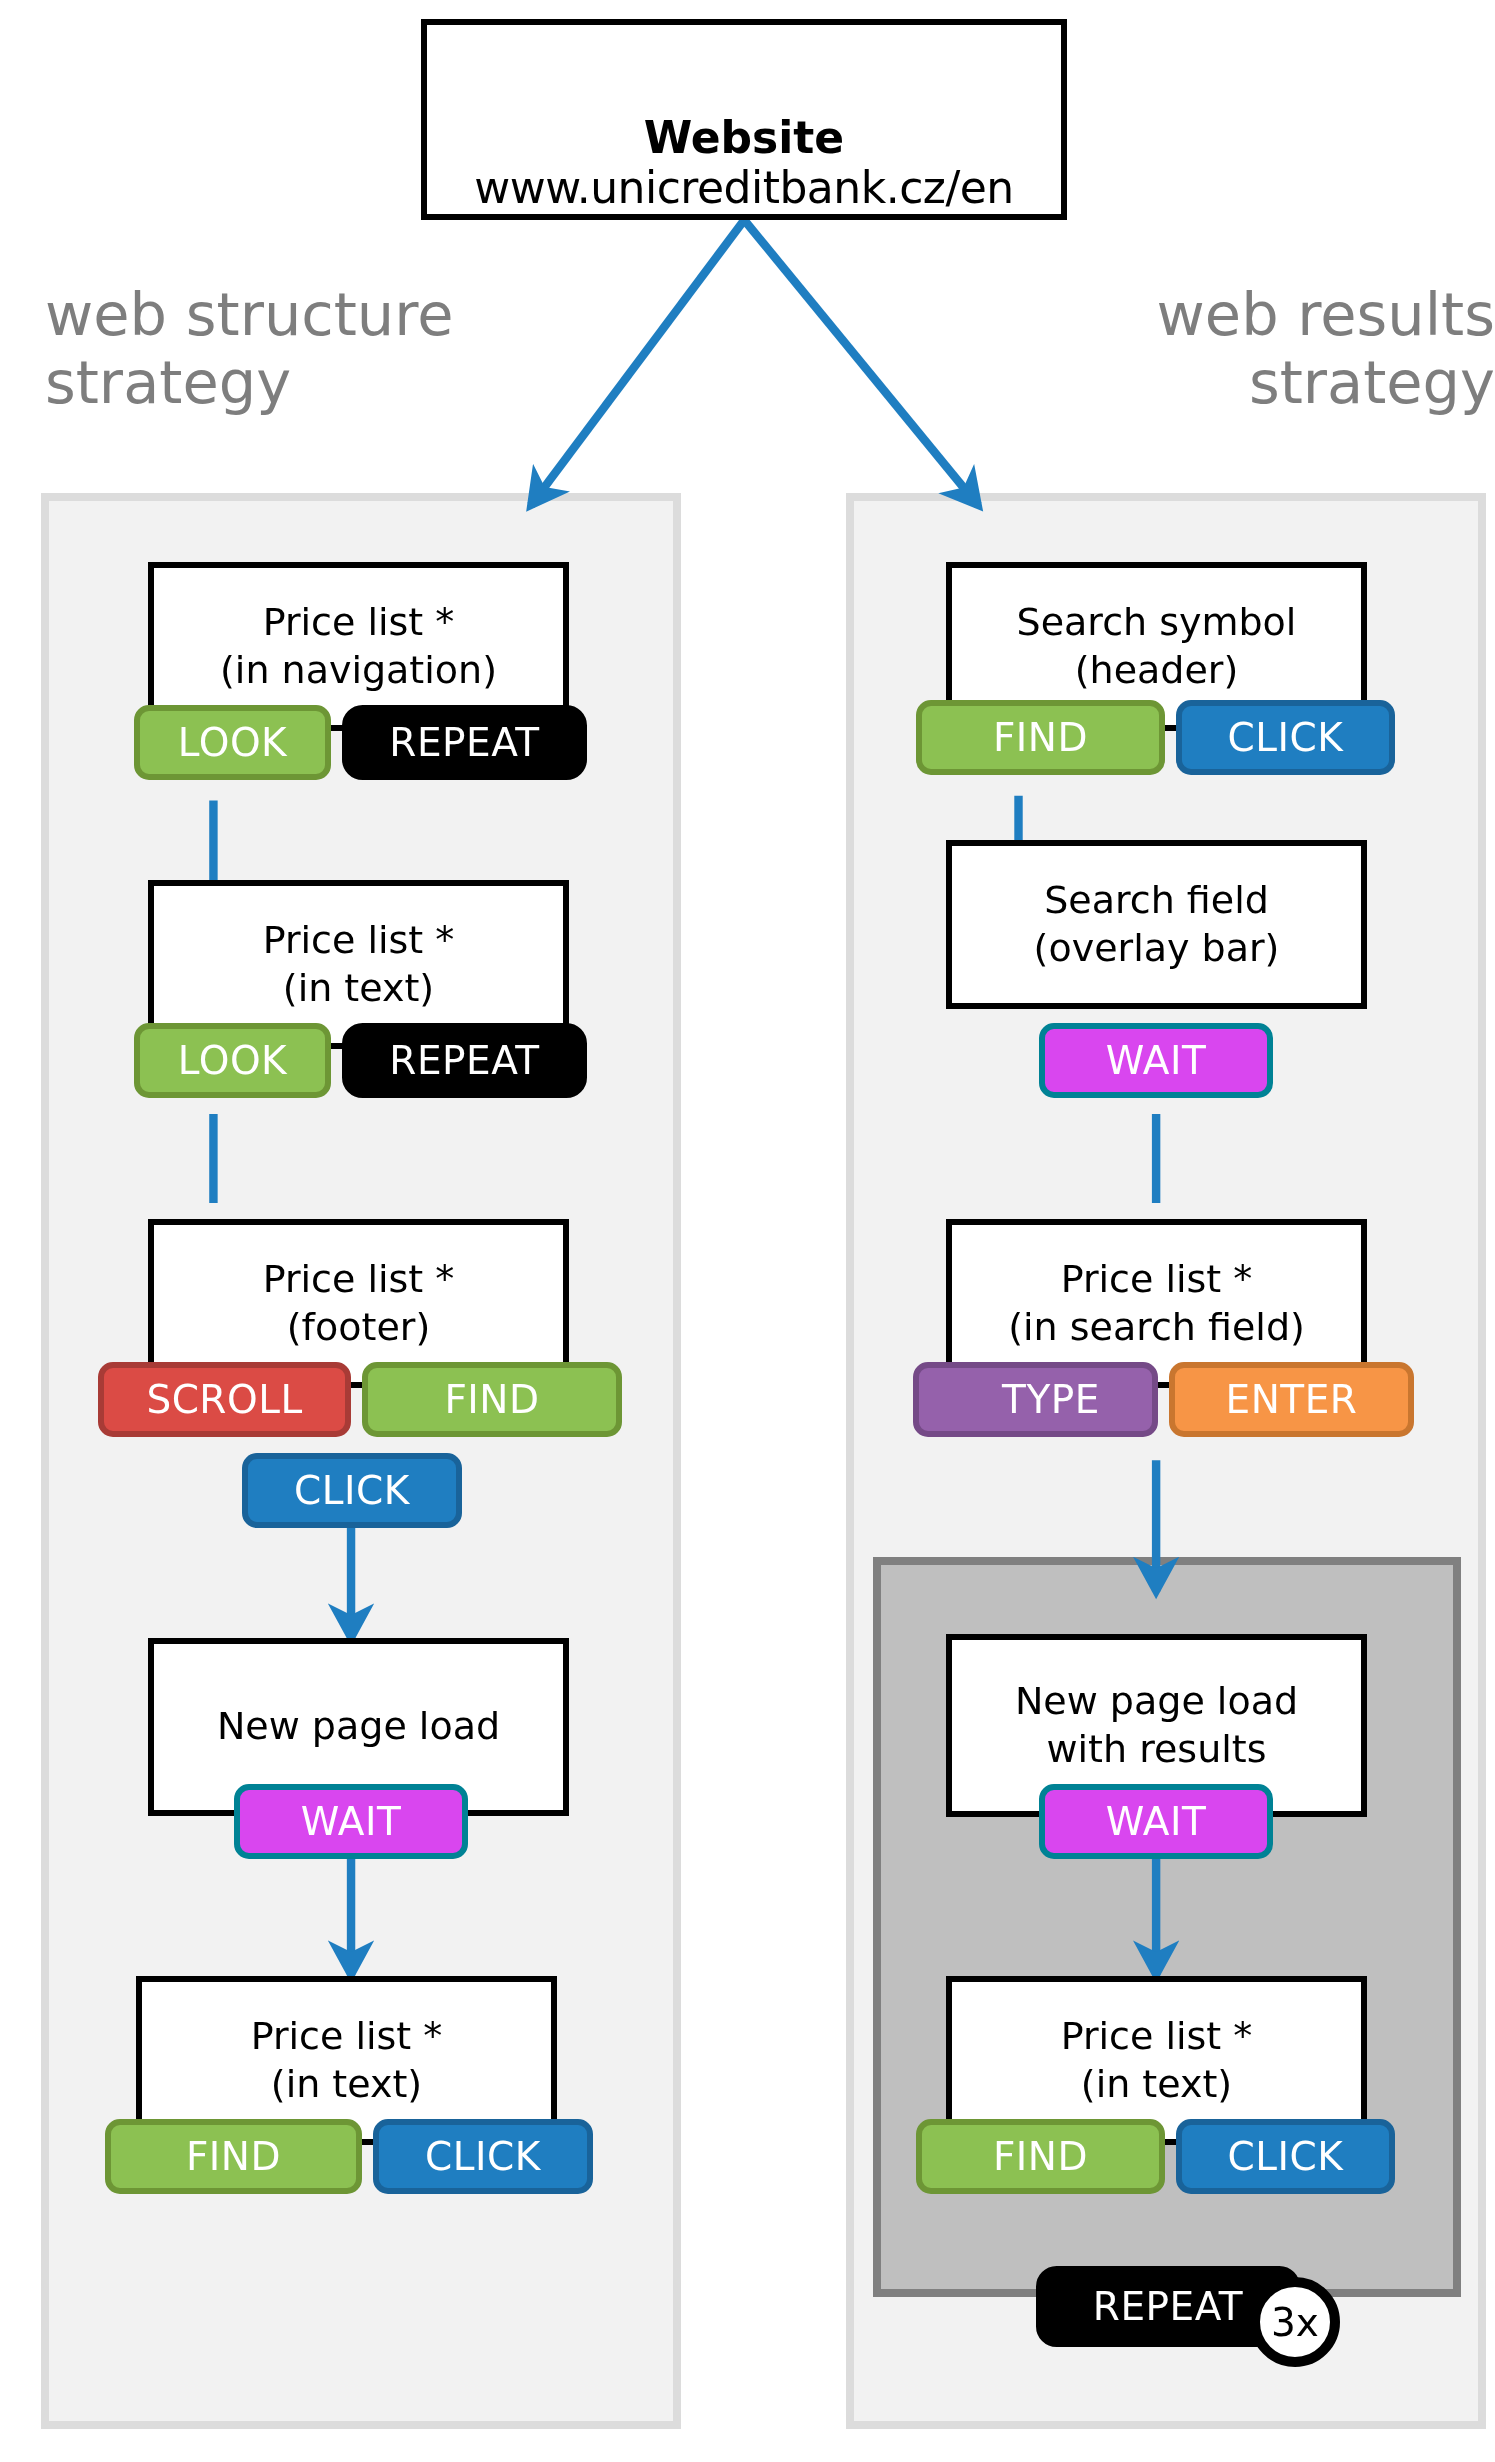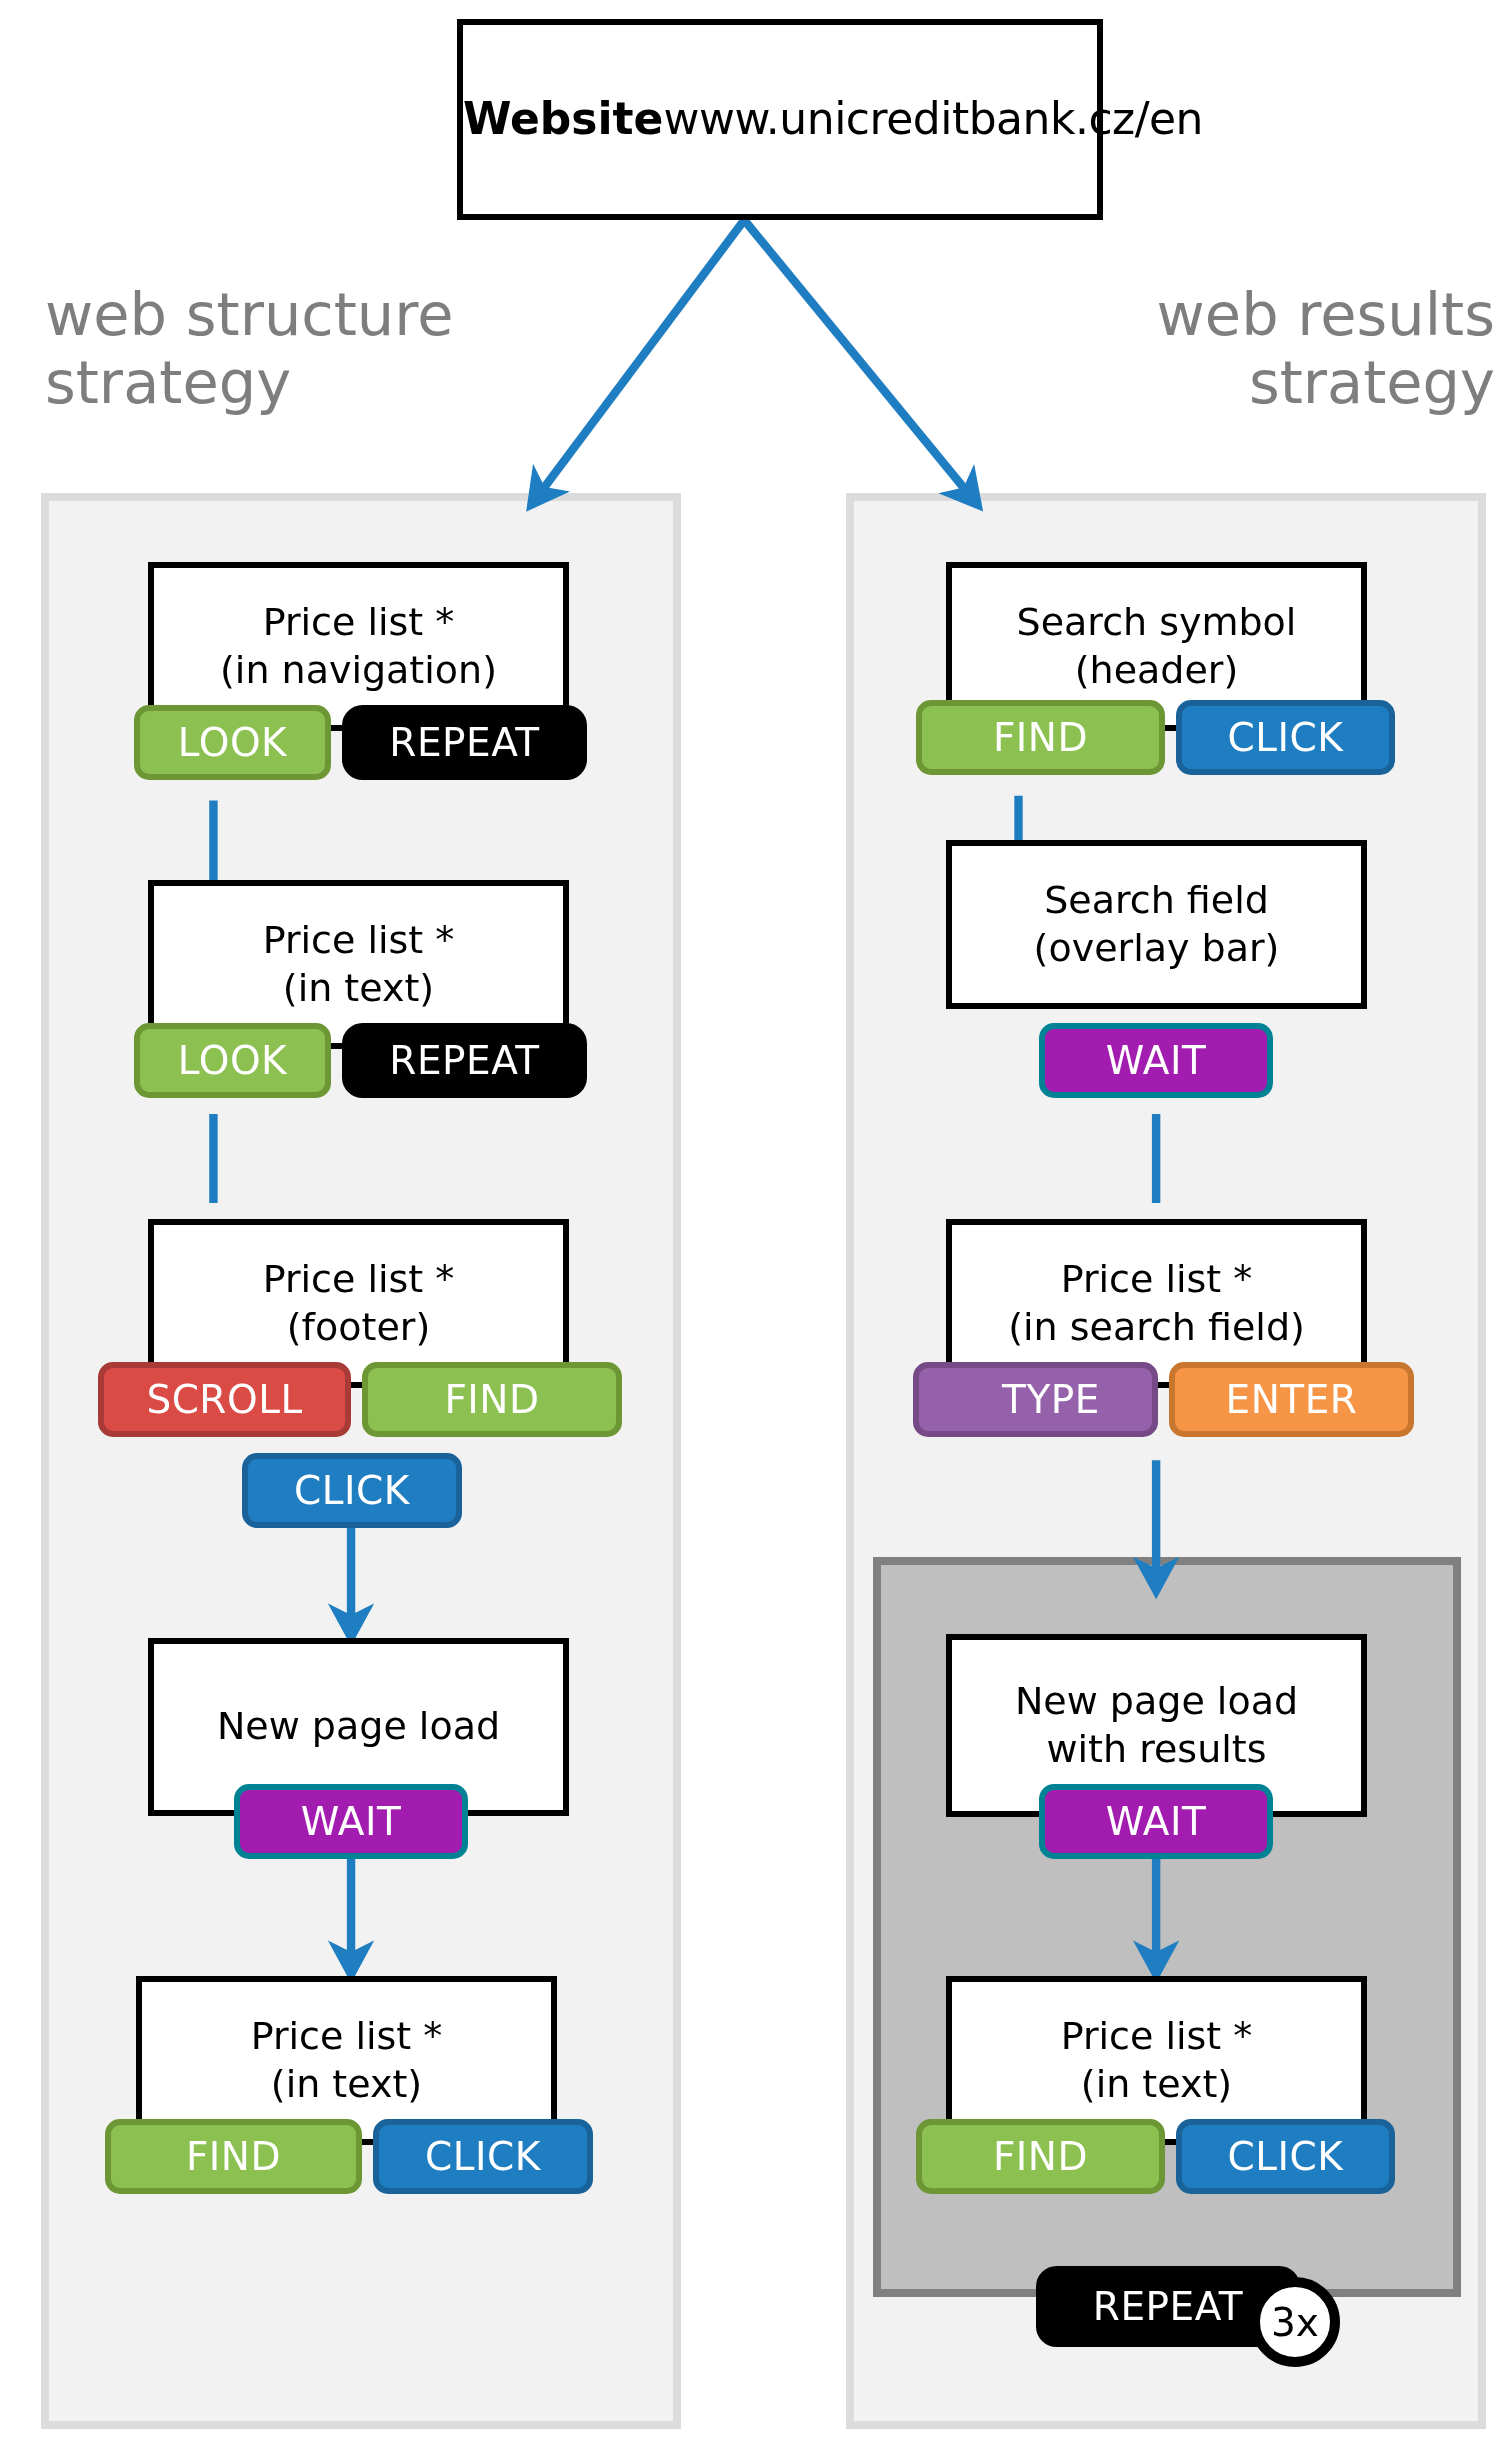--- a/index.html
+++ b/index.html
@@ -27,25 +27,24 @@
   }
 
   
   .rootbox {
     position: absolute;
     left: 421px; top: 19px;
     width: 646px; height: 201px;
     background: #ffffff;
     border: 6.6px solid #000000;
     display: flex;
-    flex-direction: row;
-    align-items: center;
-    justify-content: space-between;
+    flex-direction: column;
+    align-items: center;
+    justify-content: flex-end;
     z-index: 10;
-    margin-left: 36px;
   }
   .rootbox .line1 {
     font-size: 44px;
     font-weight: bold;
     color: #000000;
     line-height: 1.15;
   }
   .rootbox .line2 {
     font-size: 44px;
     color: #000000;
@@ -118,21 +117,21 @@
     font-size: 39px;
     letter-spacing: 0.5px;
     z-index: 20;
     border-style: solid;
     border-width: 6.6px;
     white-space: nowrap;
   }
   .badge.look,
   .badge.find  { background: #8CC152; border-color: #6D9635; }
   .badge.click { background: #1F7EC1; border-color: #19639A; }
-  .badge.wait  { background: #a21caf; border-color: #008295; }
+  .badge.wait  { background: #d946ef; border-color: #008295; }
   .badge.scroll{ background: #DB4B45; border-color: #A83B36; }
   .badge.type  { background: #9561AB; border-color: #754A87; padding-left: 31px; }
   .badge.enter { background: #F79546; border-color: #C9762F; }
   .badge.repeat{ background: #000000; border-color: #000000; border-radius: 20.6px; }
 
   
   .circle3x {
     position: absolute;
     width: 90px; height: 90px;
     border-radius: 50%;

